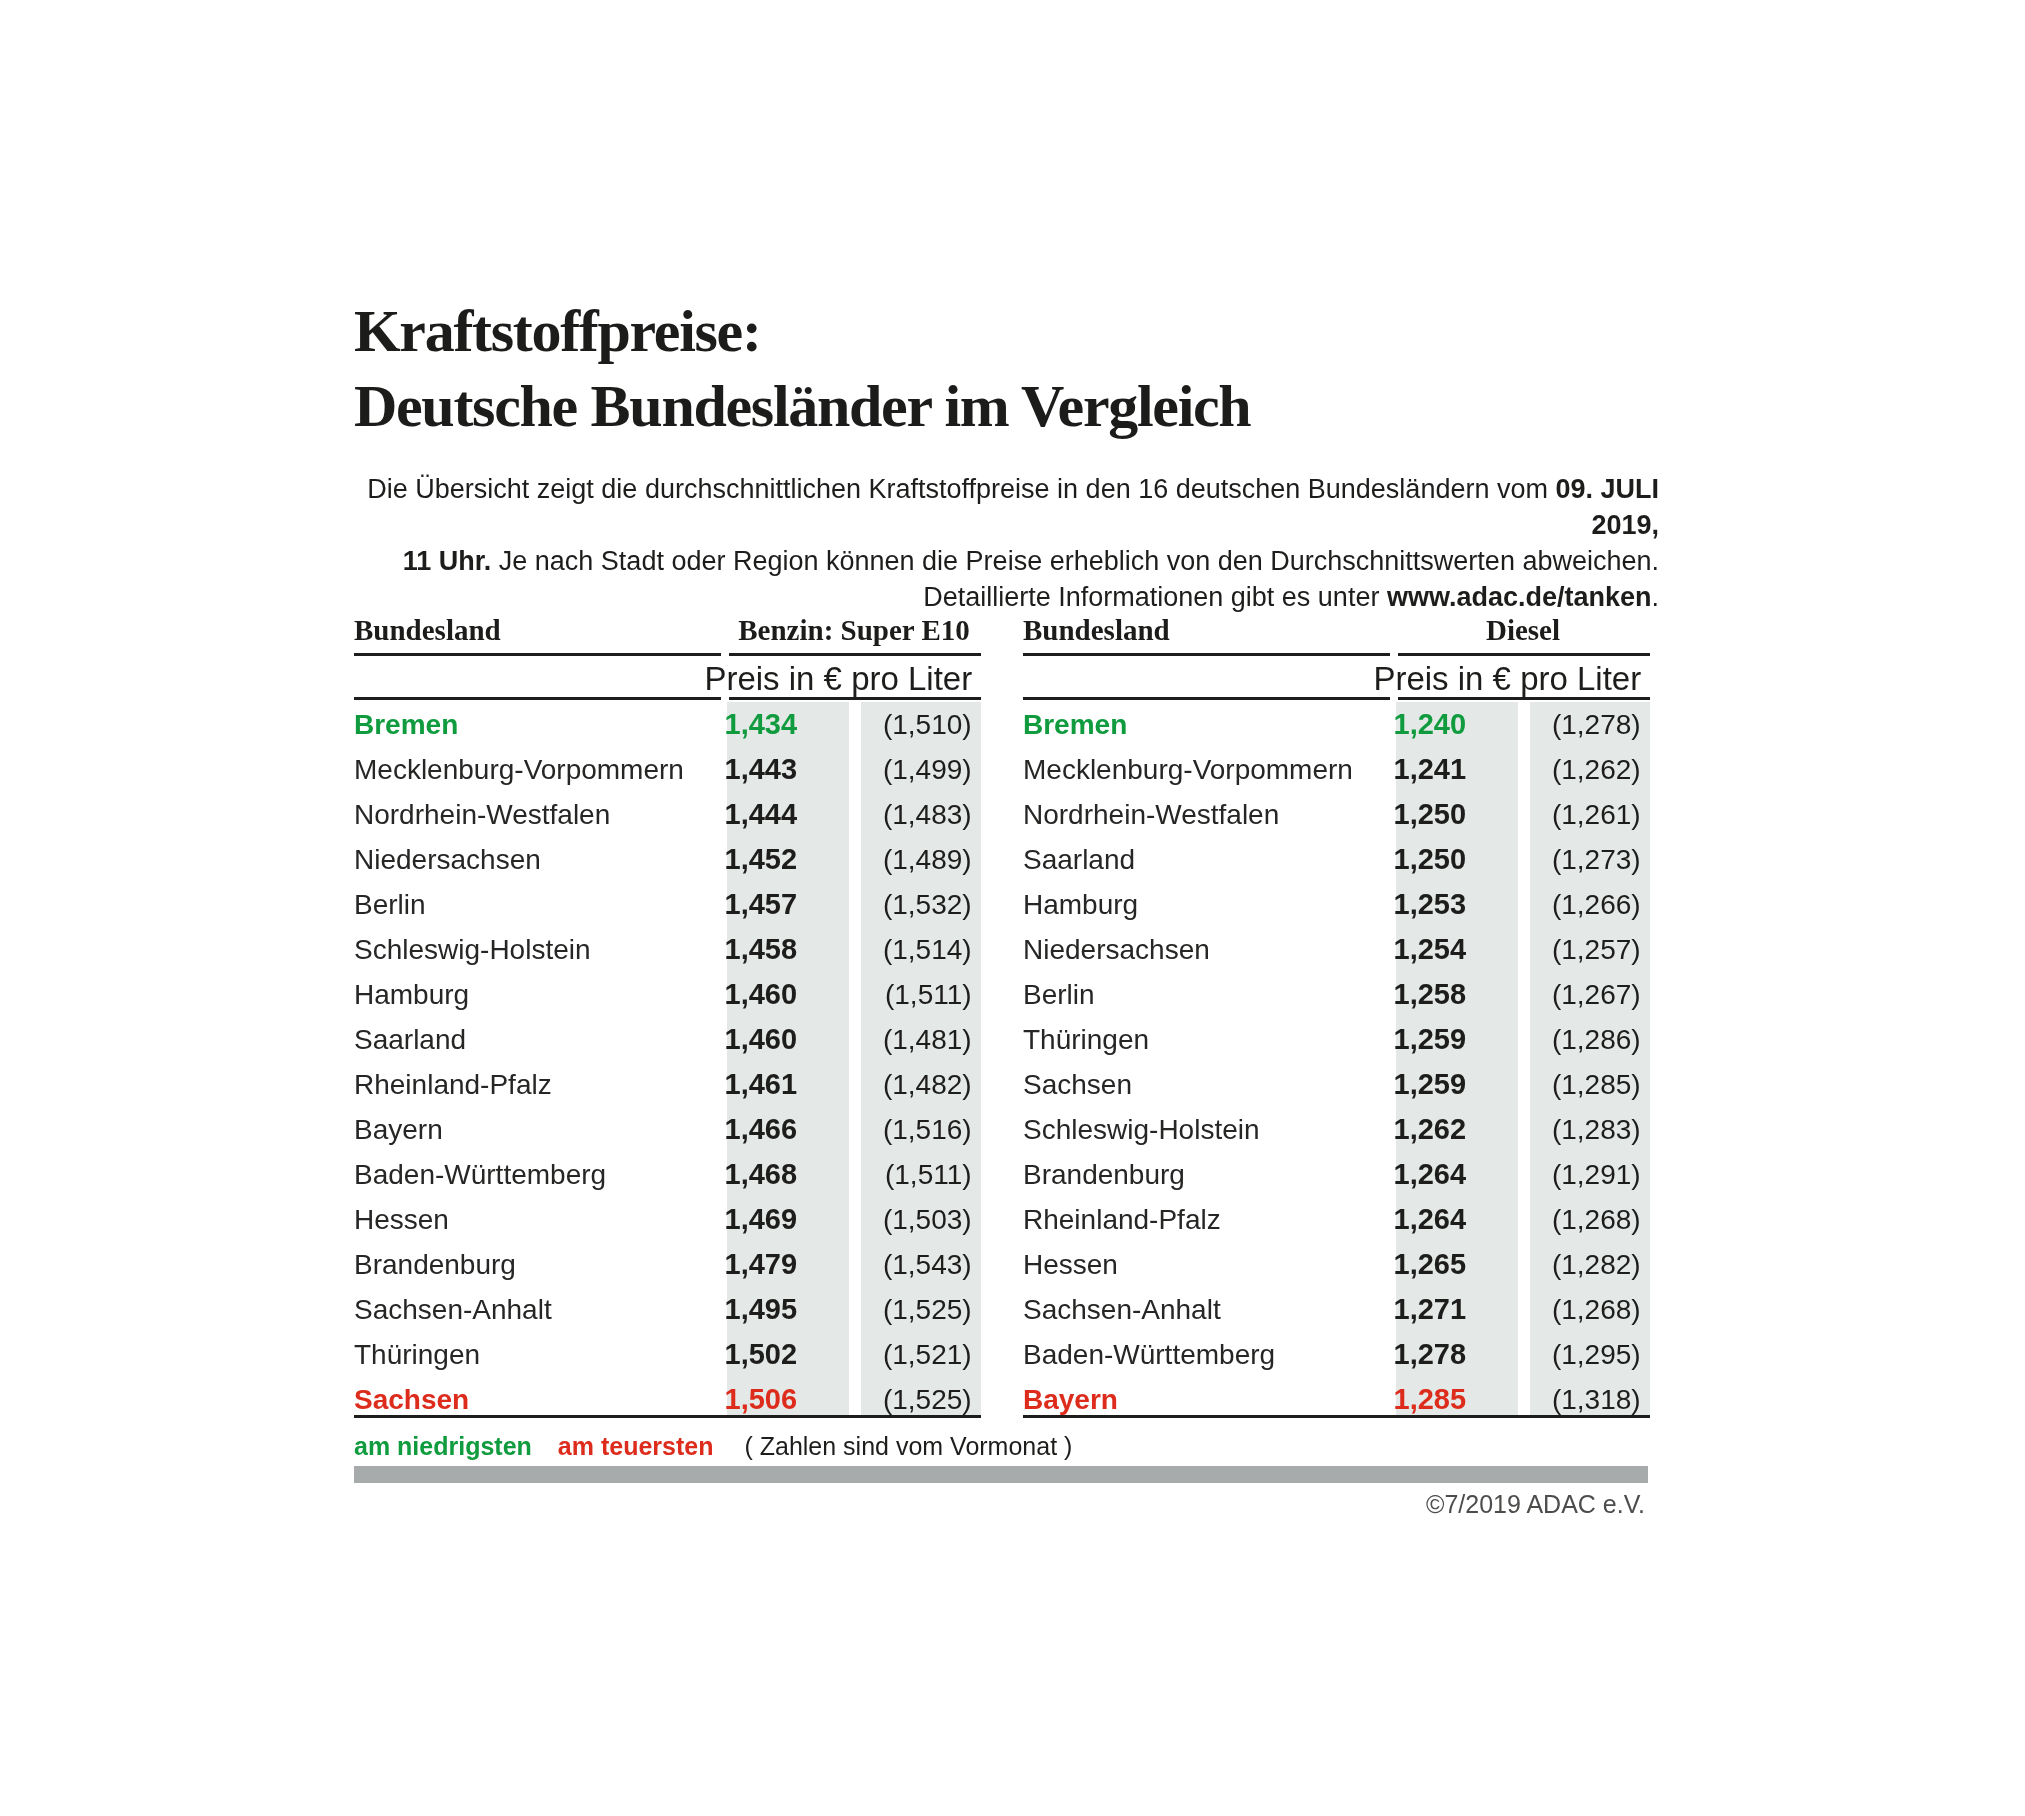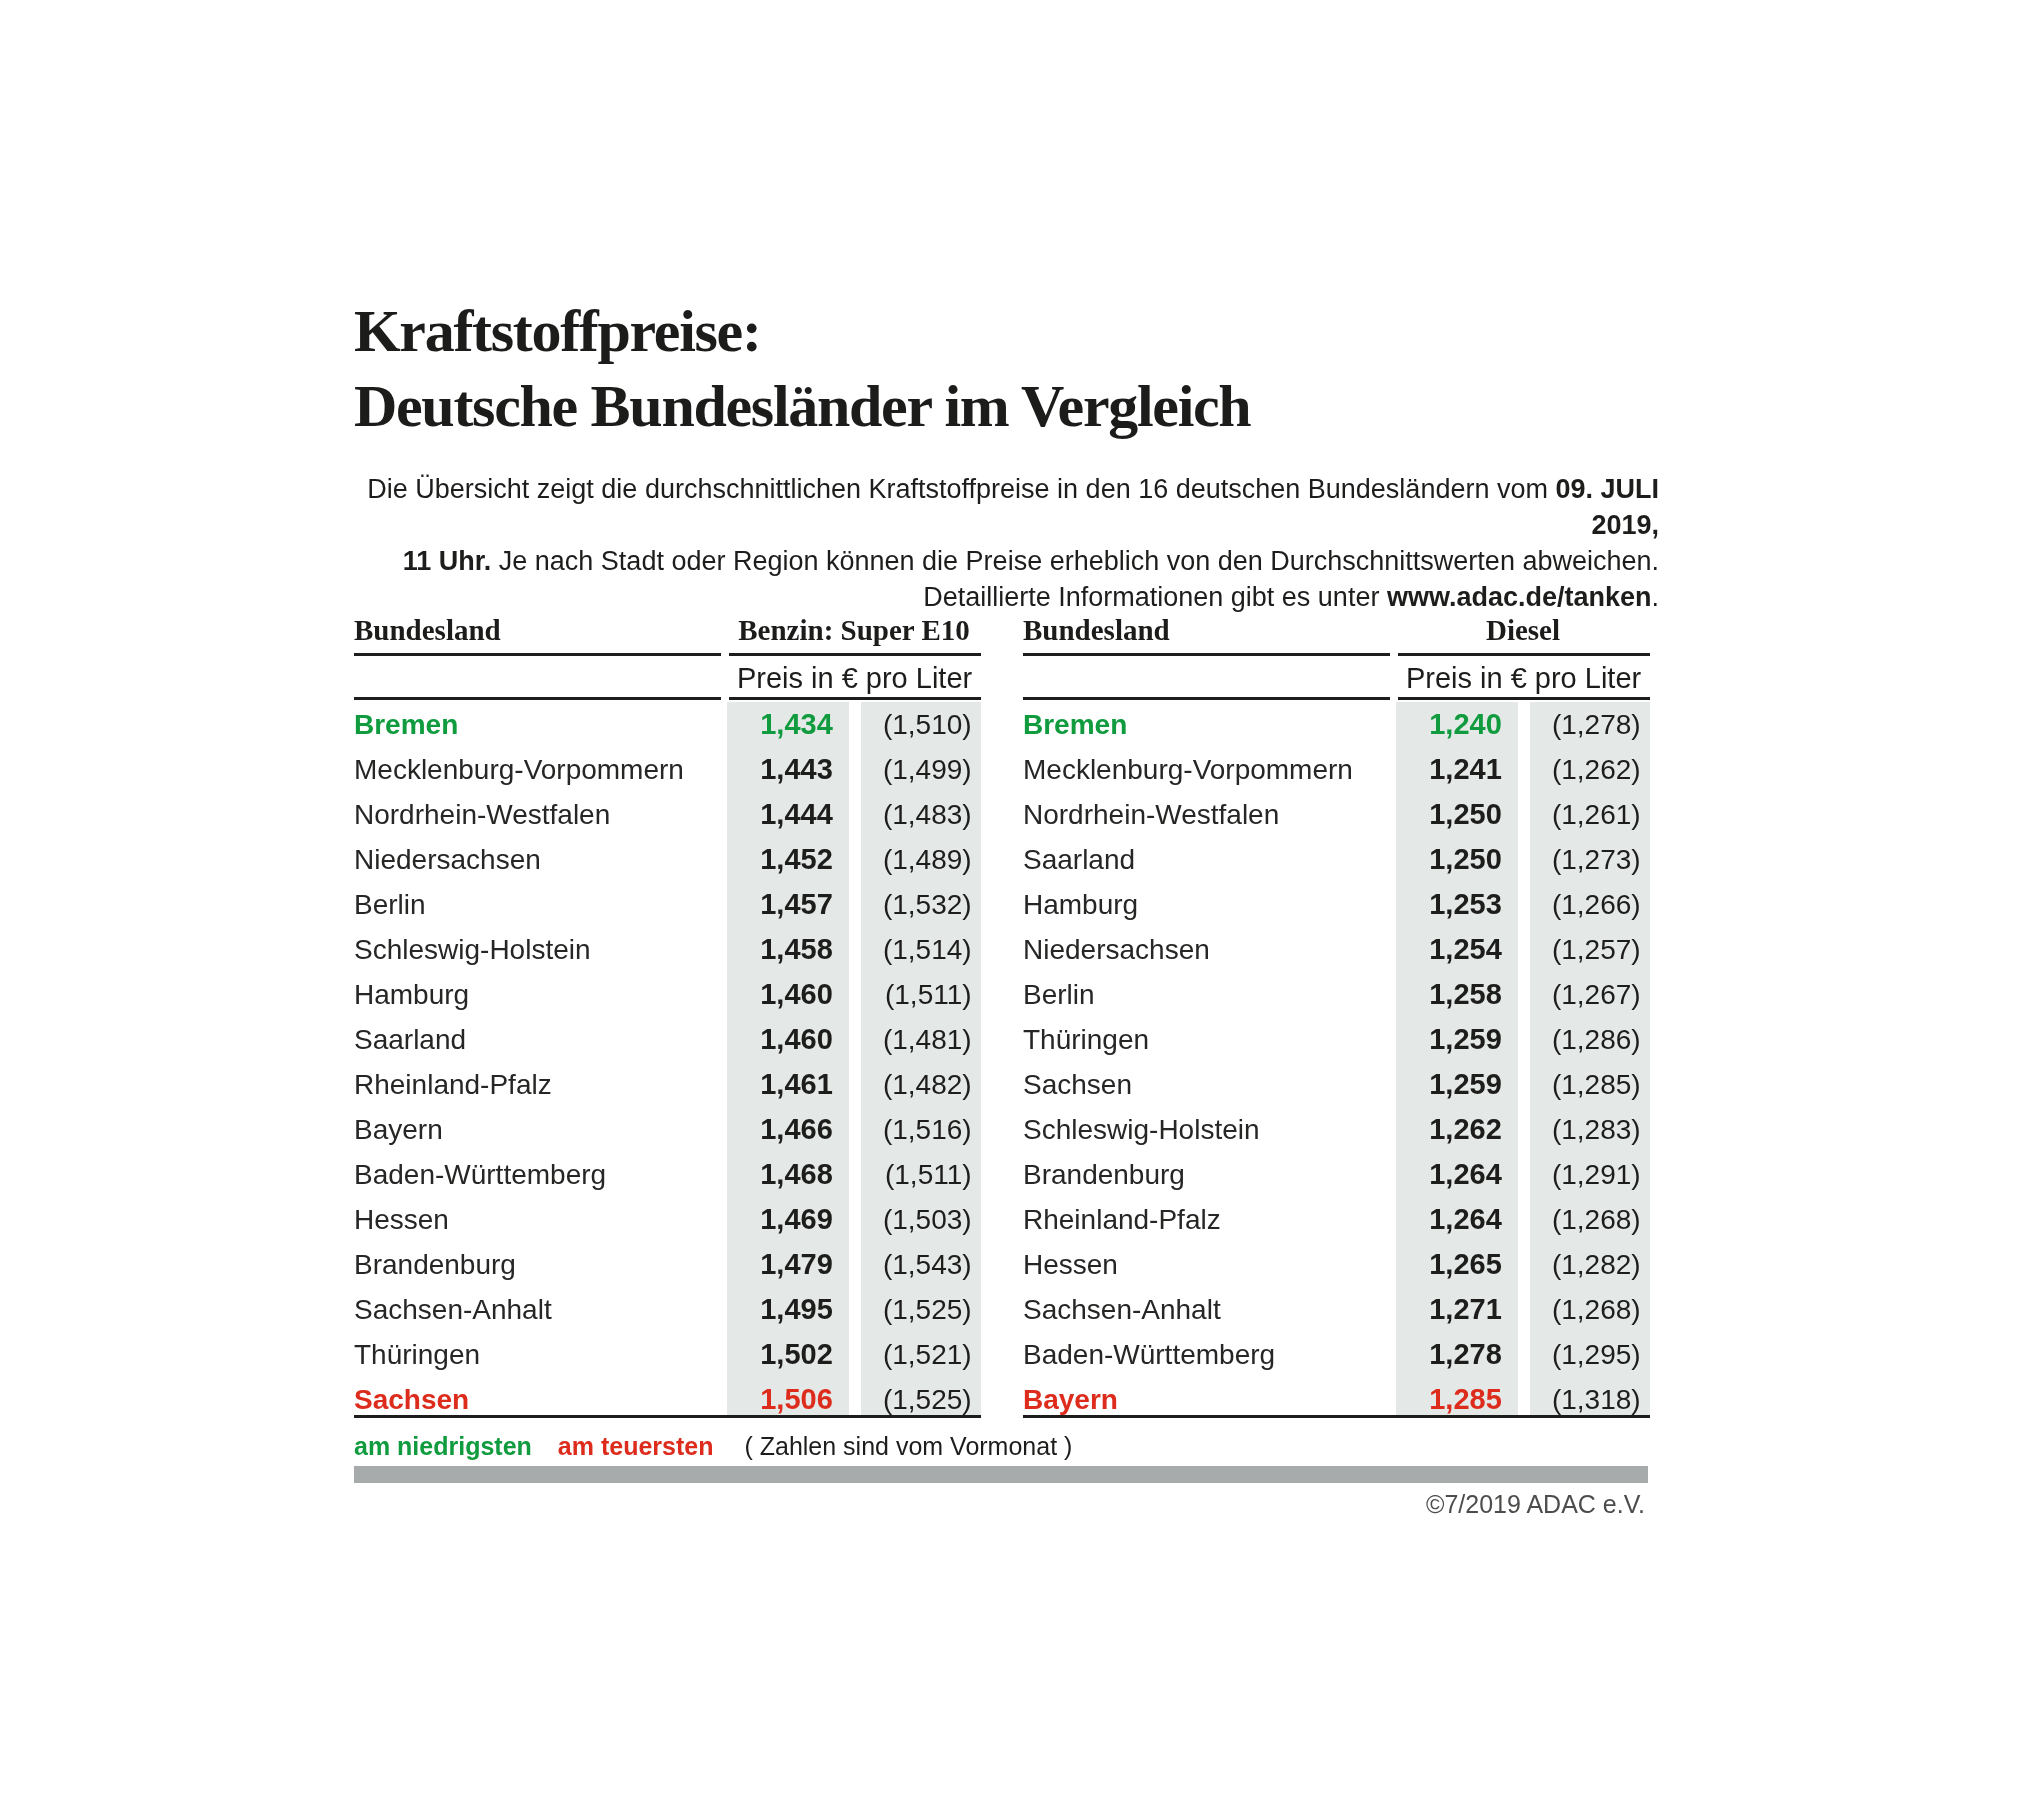--- a/index.html
+++ b/index.html
@@ -50,37 +50,37 @@
     font-size:29px;line-height:33px;color:#1c1c1a;
   }
   .rule{position:absolute;height:3.1px;background:#1d1d1b;}
   .rule-a{top:39px;}
   .rule-b{top:83px;}
   .seg-name{left:0;width:367px;}
   .seg-price{left:375px;right:0;}
   .t-subhead{
     position:absolute;left:301px;right:0;top:47px;
     text-align:right;padding-right:8.8px;
-    font-size:29px;line-height:35px;color:var(--text);
+    font-size:33px;line-height:35px;color:var(--text);
   }
   .rows{position:absolute;left:0;right:0;top:88px;height:713px;}
   .band{position:absolute;top:0;bottom:0;background:var(--cell-gray);}
   .band1{left:373px;width:122px;}
   .band2{left:507px;width:120px;}
   .row{
     position:relative;z-index:1;
     display:flex;align-items:center;height:45px;
   }
   .row .land{
     width:373px;padding-right:6.3px;
     font-size:28px;color:#262625;
     white-space:nowrap;overflow:hidden;
   }
   .row .cur{
-    width:122px;text-align:right;padding-right:13px;
+    width:122px;padding-right:13px;
     font-size:29px;font-weight:700;color:#1d1d1b;
     white-space:nowrap;
   }
   .row .prev{
     width:124px;margin-left:12px;text-align:right;padding-right:9.4px;
     font-size:28px;color:#1d1d1b;white-space:nowrap;
   }
   .row.state-lowest .land,.row.state-lowest .cur{color:var(--green);}
   .row.state-highest .land,.row.state-highest .cur{color:var(--red);}
   .row.state-lowest .land,.row.state-highest .land{font-weight:700;}

